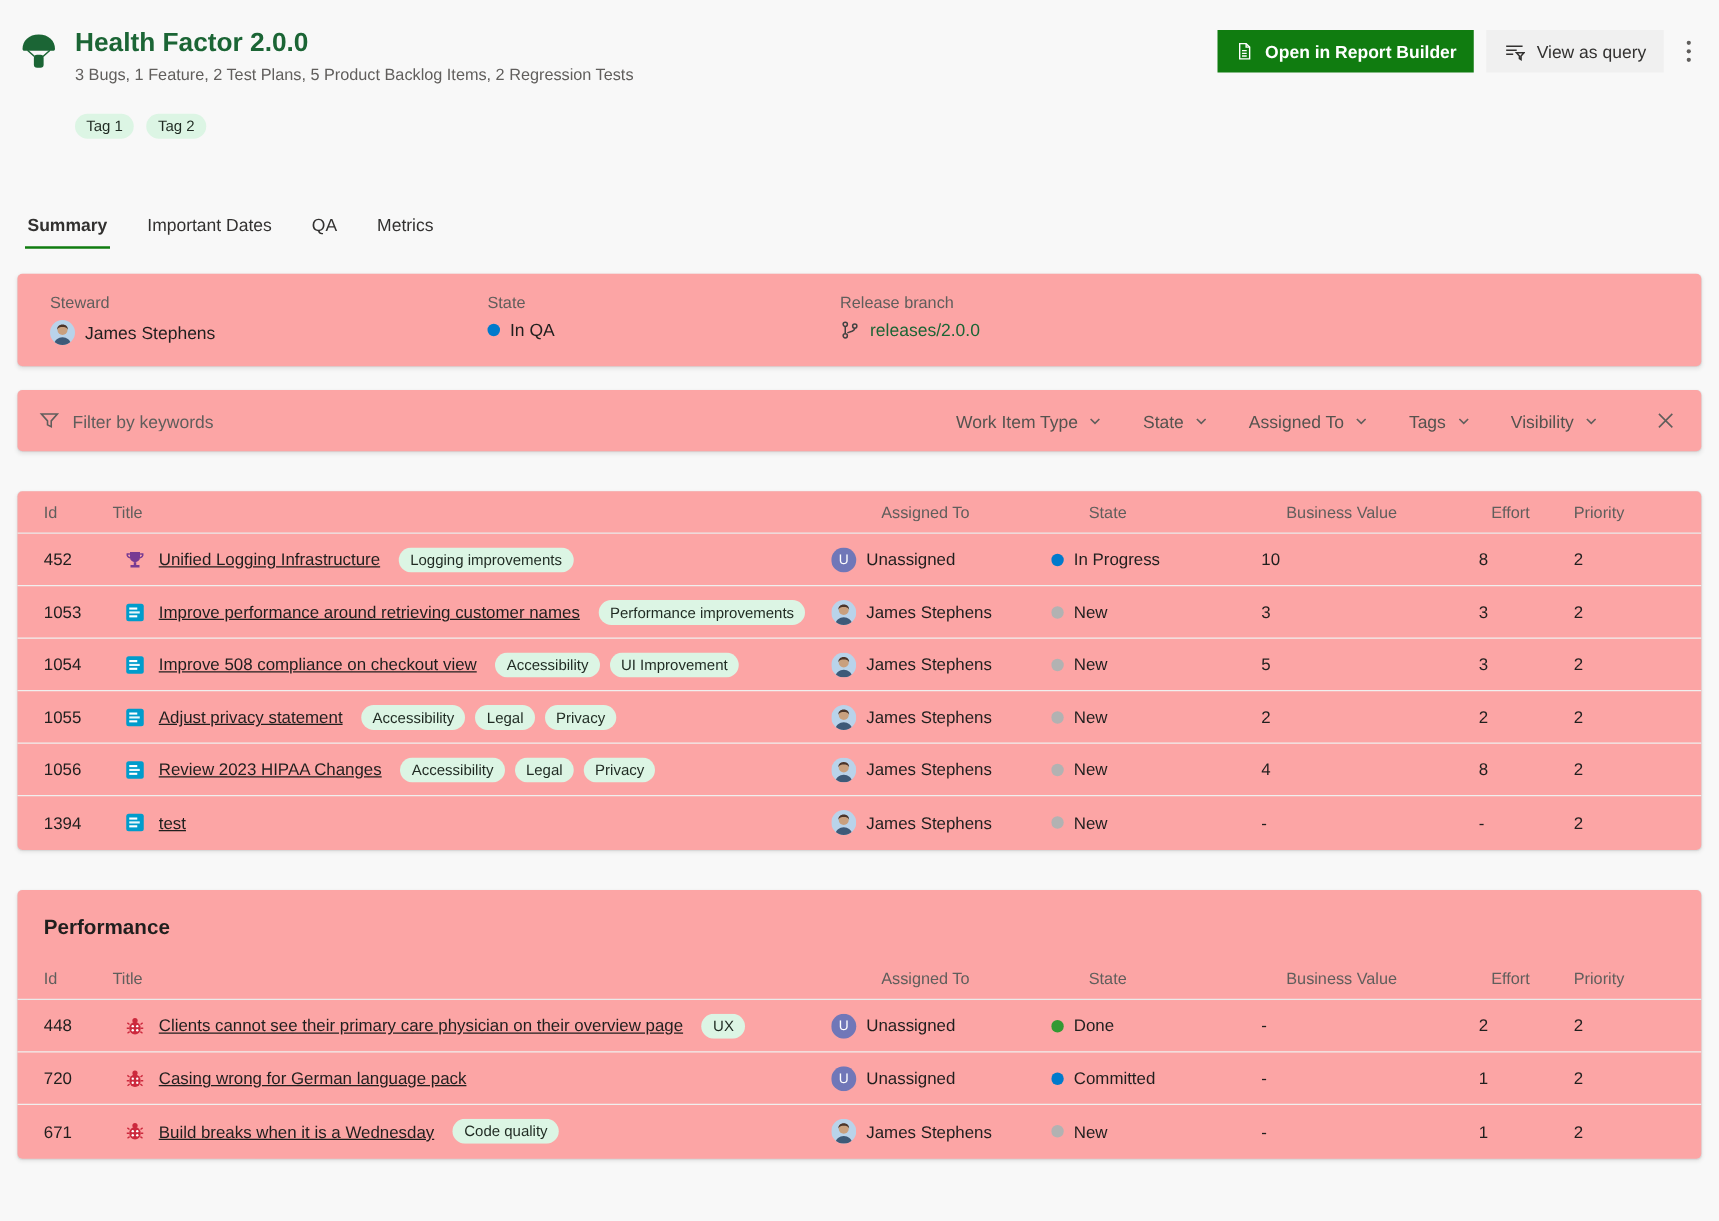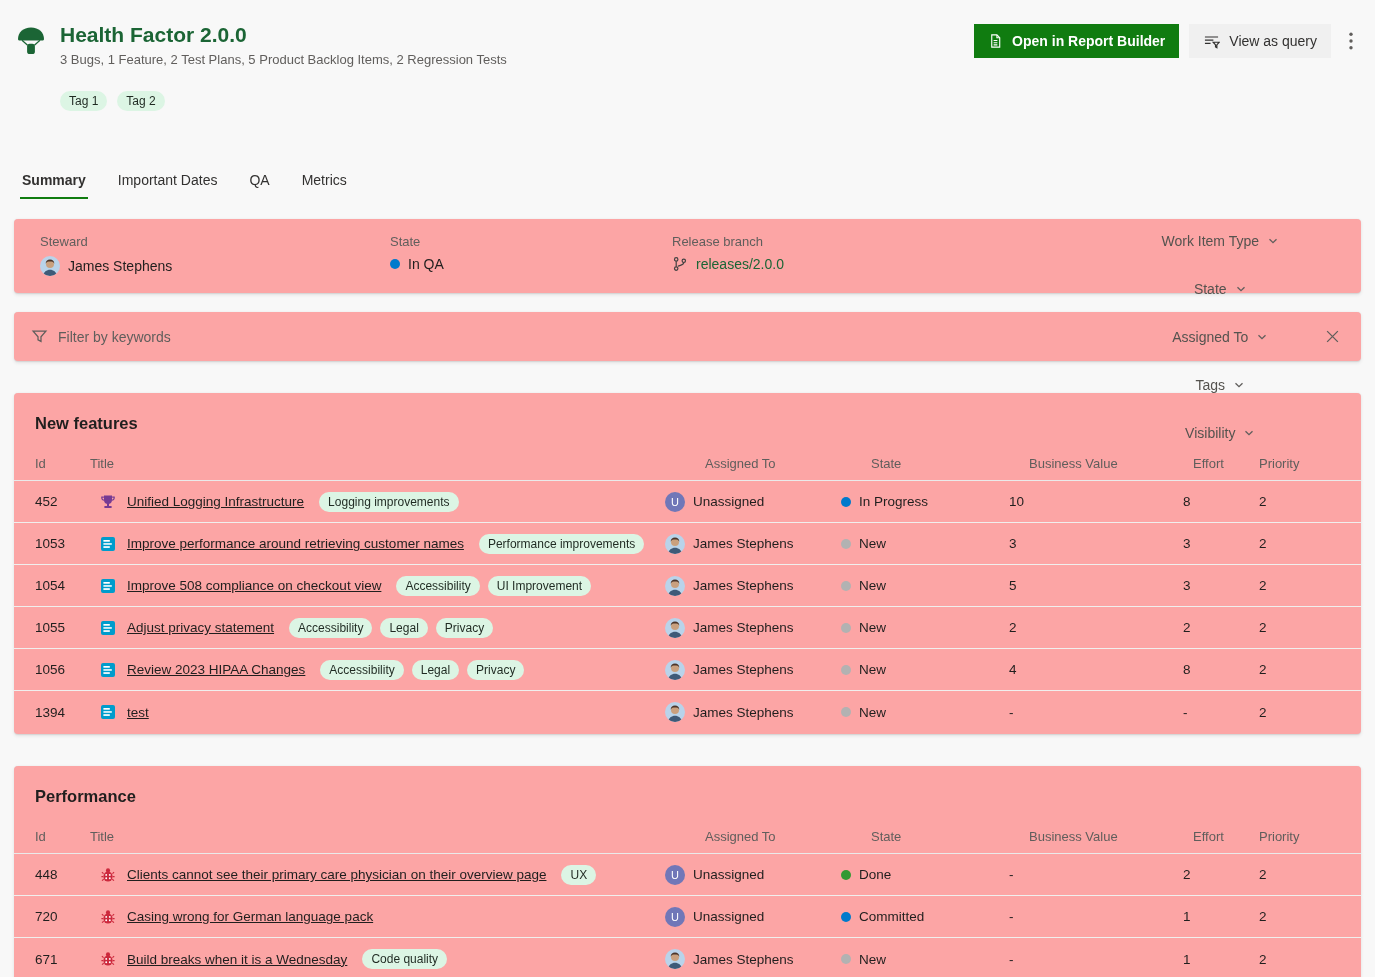--- a/index.html
+++ b/index.html
@@ -53,21 +53,21 @@
   .info-value { display:flex; align-items:center; gap:8px; font-size:14px; }
   .branch-link { color:var(--title-green); cursor:pointer; }
 
   
   .filter-card { margin-top:19px; height:49px; display:flex; align-items:center; padding:0 17px; }
   .filter-input {
     border:none; outline:none; flex:1; font-size:14px; margin-left:10px;
     font-family:inherit; color:#201f1e; background:transparent;
   }
   .filter-input::placeholder { color:#605e5c; }
-  .dropdowns { display:flex; align-items:center; gap:32px; margin-right:42px;flex-direction:column; }
+  .dropdowns { display:flex; align-items:center; gap:32px; margin-right:42px; }
   .dropdown {
     display:inline-flex; align-items:center; gap:8px; background:none; border:none;
     font-size:14px; color:#55534f; cursor:pointer; font-family:inherit; white-space:nowrap;
   }
   .icon-btn { background:none; border:none; cursor:pointer; padding:4px; display:flex; }
 
   
   .section-card { margin-top:32px; padding-bottom:1px; }
   .section-title { font-size:16.5px; font-weight:700; padding:21px 21px 14px; }
   .trow {
@@ -243,21 +243,20 @@
     <button class="icon-btn">
       <span style="display:flex">
         <svg width="15" height="15" viewBox="0 0 14 14" fill="none" stroke="#605e5c" stroke-width="1.2">
             <path d="M2 2l10 10M12 2 2 12"></path>
           </svg>
       </span>
     </button>
   </div>
 
   <div class="card section-card">
-    <div class="section-title">New features</div>
     <div class="trow thead">
       <div class="cell">Id</div>
       <div class="cell">Title</div>
       <div class="cell">Assigned To</div>
       <div class="cell">State</div>
       <div class="cell">Business Value</div>
       <div class="cell">Effort</div>
       <div class="cell">Priority</div>
     </div>
     <div>

